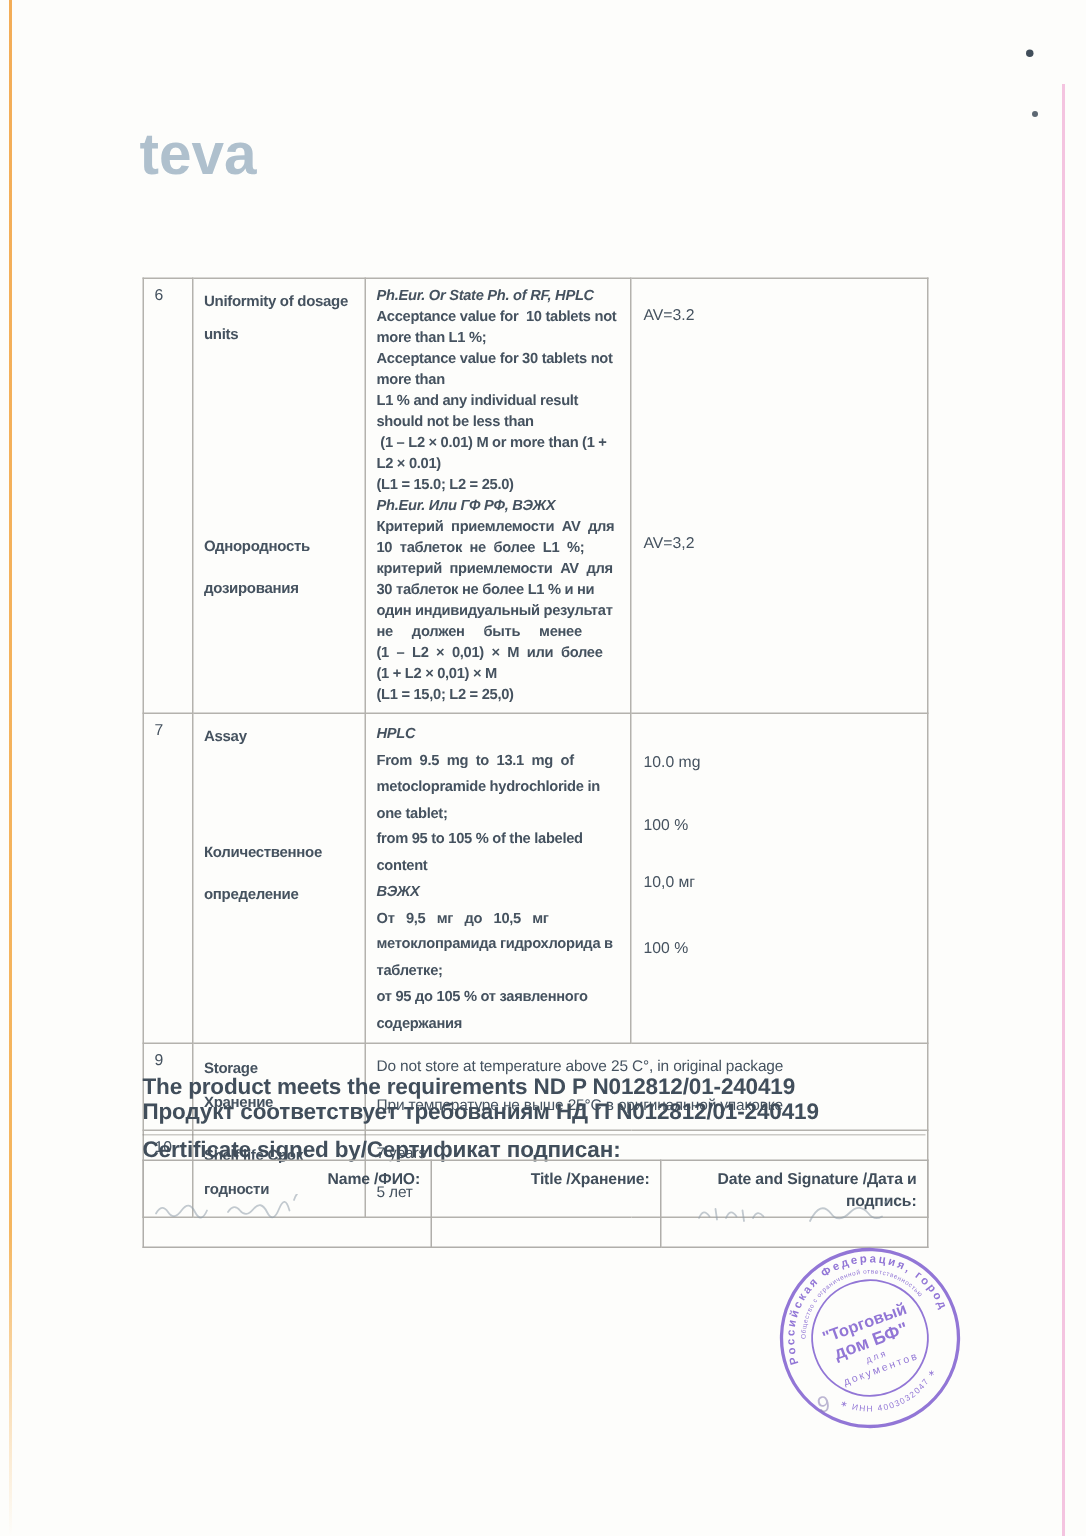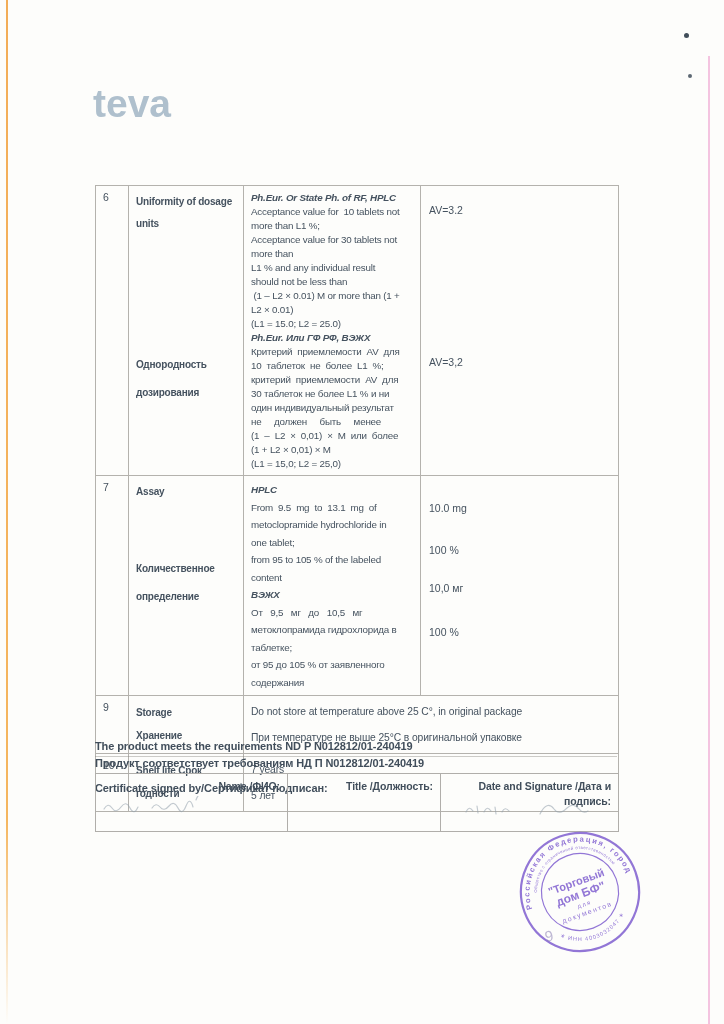--- a/index.html
+++ b/index.html
@@ -19,32 +19,32 @@
   .logo{position:absolute;left:93px;top:82px;font-size:39px;font-weight:600;
     color:#a7bac9;letter-spacing:0px;opacity:.9;}
 
   
   table.t{position:absolute;left:95px;top:185px;width:523px;border-collapse:collapse;table-layout:fixed;}
   table.t td{border:1px solid #b4b2ad;vertical-align:top;overflow:hidden;position:relative;
     padding:5px 7px 4px 7px;font-size:10.5px;color:#45525f;}
   td.cnum{font-size:10.5px;padding-left:8px;}
   .nm{font-weight:bold;font-size:10px;letter-spacing:-0.2px;line-height:22px;white-space:pre;}
   .nm28{line-height:28px;}
-  .spec{font-size:9.8px;letter-spacing:-0.2px;white-space:pre-wrap;}
+  .spec{font-size:9.8px;letter-spacing:-0.2px;white-space:pre-wrap;font-weight:bold;}
   .lh14{line-height:14px;}
   .lh17{line-height:17.5px;}
   .sph{font-weight:bold;font-style:italic;}
   .res{position:absolute;left:8px;font-size:10.5px;white-space:nowrap;text-align:right;}
   .r6en{top:18px;}  .r6ru{top:170px;}
   .r7a{top:26px;}   .r7b{top:68px;}  .r7c{top:106px;} .r7d{top:150px;}
   .specline{font-size:10.3px;letter-spacing:-0.1px;line-height:22px;}
   .sp2{margin-top:4px;}
 
   
-  .bline{position:absolute;left:95px;font-weight:bold;font-size:11px;letter-spacing:-0.1px;color:#414e5b;white-space:nowrap;margin-top:24px;}
+  .bline{position:absolute;left:95px;font-weight:bold;font-size:15px;letter-spacing:-0.1px;color:#414e5b;white-space:nowrap;}
   .hr-faint{position:absolute;left:95px;top:756px;width:522px;height:1px;background:rgba(130,128,122,.4);}
 
   table.sig{position:absolute;left:95px;top:773px;width:523px;border-collapse:collapse;table-layout:fixed;}
   table.sig td{border:1px solid #b0aeaa;vertical-align:top;padding:5px 7px;height:47px;
     font-weight:bold;font-size:10.5px;letter-spacing:-0.1px;line-height:15px;color:#414e5b;text-align:right;}
 
   .scribble{position:absolute;opacity:.55;}
   .scribble path{fill:none;stroke:#93a0ac;stroke-width:1.2;stroke-linecap:round;}
 
   
@@ -168,21 +168,21 @@
         <col style="width:192px">
         <col style="width:153px">
         <col style="width:178px">
       </colgroup>
     <tbody>
         <tr>
       <td>
         <div>Name /ФИО:</div>
       </td>
       <td>
-        <div>Title /Должность:</div>
+        <div>Title /Хранение:</div>
       </td>
       <td>
         <div>Date and Signature /Дата и подпись:</div>
       </td>
     </tr>
   </tbody>
     </table>
 
   <svg class="scribble" style="left:100px;top:796px;width:140px;height:20px" viewBox="0 0 140 20">
     <path d="M4 13 q4 -7 8 -1 t9 -1 t9 1 t8 -1"></path>

